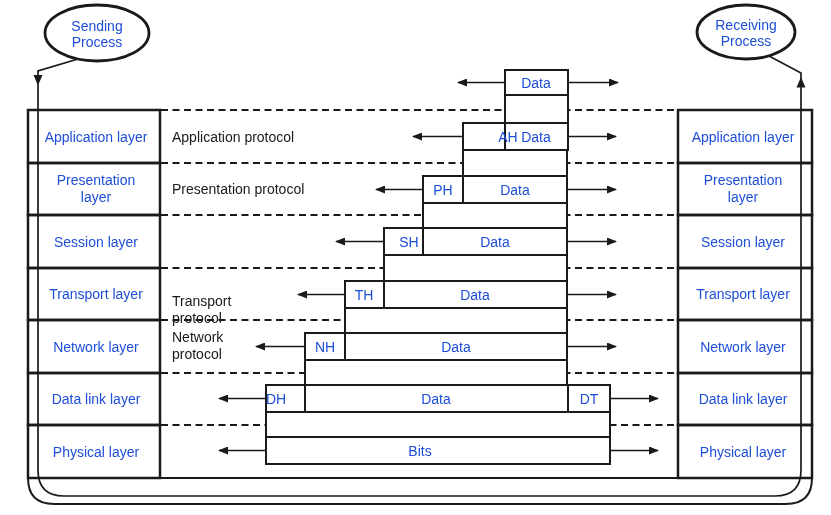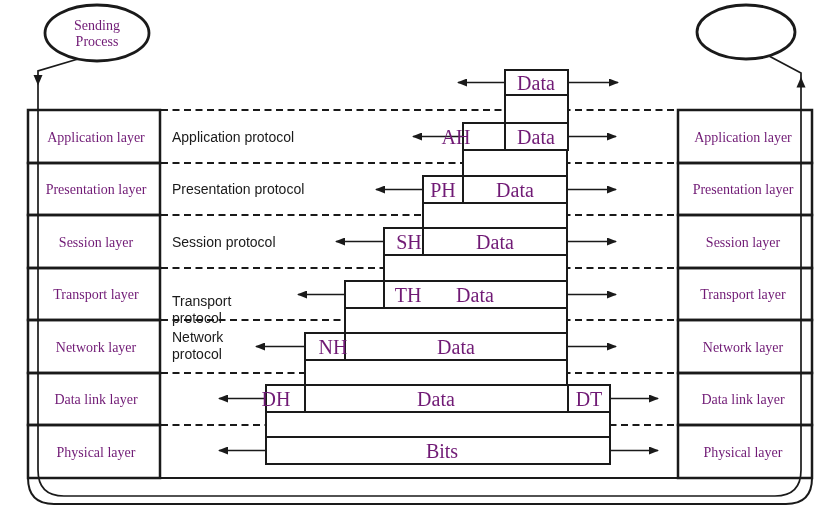--- a/index.html
+++ b/index.html
@@ -4,29 +4,29 @@
 <style>
   html,body{margin:0;padding:0;background:#fff;}
   #stage{
     position:relative;width:831px;height:515px;background:#fff;
     font-family:"Liberation Sans","DejaVu Sans",sans-serif;color:#1a1a1a;
     overflow:hidden;
   }
   #linework{position:absolute;left:0;top:0;z-index:1;}
   .lbl{
     position:absolute;z-index:2;transform:translate(-50%,-50%);
-    text-align:center;font-size:14px;line-height:17px;color:#701a75;font-family:Liberation Serif, serif;
+    text-align:center;font-size:14px;line-height:17px;color:#1d4ed8;
   }
   .nowrap{white-space:nowrap;}
   .proto{
     position:absolute;z-index:2;text-align:left;font-size:14px;line-height:17px;
   }
   .cell-lbl{width:110px;}
   .ellipse-lbl{width:82px;font-size:14px;line-height:16px;}
-  .boxtext{font-size:20px;}
+  .boxtext{font-size:14px;}
 </style>
 </head>
 <body>
 
 <div id="stage">
 
   <svg id="linework" width="831" height="515" viewBox="0 0 831 515">
     <defs>
       <marker id="ah" markerWidth="11" markerHeight="8" refX="9" refY="4" orient="auto" markerUnits="userSpaceOnUse">
         <path d="M0,0 L10,4 L0,8 Z" fill="#1a1a1a"></path>
@@ -153,59 +153,59 @@
 
       <line x1="266" y1="398.5" x2="219" y2="398.5" marker-end="url(#ah)"></line>
       <line x1="610" y1="398.5" x2="658" y2="398.5" marker-end="url(#ah)"></line>
 
       <line x1="266" y1="450.5" x2="219" y2="450.5" marker-end="url(#ah)"></line>
       <line x1="610" y1="450.5" x2="658" y2="450.5" marker-end="url(#ah)"></line>
     </g>
   </svg>
 
   <div class="lbl ellipse-lbl" style="left:97px;top:34px;">Sending Process</div>
+  <div class="lbl ellipse-lbl" style="left:746px;top:33px;">Receiving Process</div>
 
   <div class="lbl cell-lbl" style="left:96px;top:137px;">Application layer</div>
   <div class="lbl cell-lbl" style="left:96px;top:189px;">Presentation layer</div>
   <div class="lbl cell-lbl" style="left:96px;top:242px;">Session layer</div>
   <div class="lbl cell-lbl" style="left:96px;top:294px;">Transport layer</div>
   <div class="lbl cell-lbl" style="left:96px;top:347px;">Network layer</div>
   <div class="lbl cell-lbl" style="left:96px;top:399px;">Data link layer</div>
   <div class="lbl cell-lbl" style="left:96px;top:452px;">Physical layer</div>
 
   <div class="lbl cell-lbl" style="left:743px;top:137px;">Application layer</div>
   <div class="lbl cell-lbl" style="left:743px;top:189px;">Presentation layer</div>
   <div class="lbl cell-lbl" style="left:743px;top:242px;">Session layer</div>
   <div class="lbl cell-lbl" style="left:743px;top:294px;">Transport layer</div>
   <div class="lbl cell-lbl" style="left:743px;top:347px;">Network layer</div>
   <div class="lbl cell-lbl" style="left:743px;top:399px;">Data link layer</div>
   <div class="lbl cell-lbl" style="left:743px;top:452px;">Physical layer</div>
 
   <div class="proto nowrap" style="left:172px;top:129px;">Application protocol</div>
   <div class="proto nowrap" style="left:172px;top:181px;">Presentation protocol</div>
-  <div class="proto nowrap" style="left:172px;top:234px;">Session protocol</div>
   <div class="proto" style="left:172px;top:277px;width:80px;margin-top:16px;">Transport protocol</div>
   <div class="proto" style="left:172px;top:329px;width:80px;">Network protocol</div>
 
   <div class="lbl boxtext nowrap" style="left:536px;top:83px;">Data</div>
 
-  <div class="lbl boxtext nowrap" style="left:456px;top:137px;">AH</div>
+  <div class="lbl boxtext nowrap" style="left:508px;top:137px;">AH</div>
   <div class="lbl boxtext nowrap" style="left:536px;top:137px;">Data</div>
 
   <div class="lbl boxtext nowrap" style="left:443px;top:190px;text-align:center;">PH</div>
   <div class="lbl boxtext nowrap" style="left:515px;top:190px;">Data</div>
 
   <div class="lbl boxtext nowrap" style="left:409px;top:242px;">SH</div>
   <div class="lbl boxtext nowrap" style="left:495px;top:242px;">Data</div>
 
-  <div class="lbl boxtext nowrap" style="left:364px;top:295px;margin-left:44px;">TH</div>
+  <div class="lbl boxtext nowrap" style="left:364px;top:295px;">TH</div>
   <div class="lbl boxtext nowrap" style="left:475px;top:295px;">Data</div>
 
-  <div class="lbl boxtext nowrap" style="left:333px;top:347px;">NH</div>
+  <div class="lbl boxtext nowrap" style="left:325px;top:347px;">NH</div>
   <div class="lbl boxtext nowrap" style="left:456px;top:347px;">Data</div>
 
   <div class="lbl boxtext nowrap" style="left:276px;top:399px;">DH</div>
   <div class="lbl boxtext nowrap" style="left:436px;top:399px;">Data</div>
   <div class="lbl boxtext nowrap" style="left:589px;top:399px;">DT</div>
 
-  <div class="lbl boxtext nowrap" style="left:442px;top:451px;">Bits</div>
+  <div class="lbl boxtext nowrap" style="left:420px;top:451px;">Bits</div>
 
 </div>
 
 </body></html>

